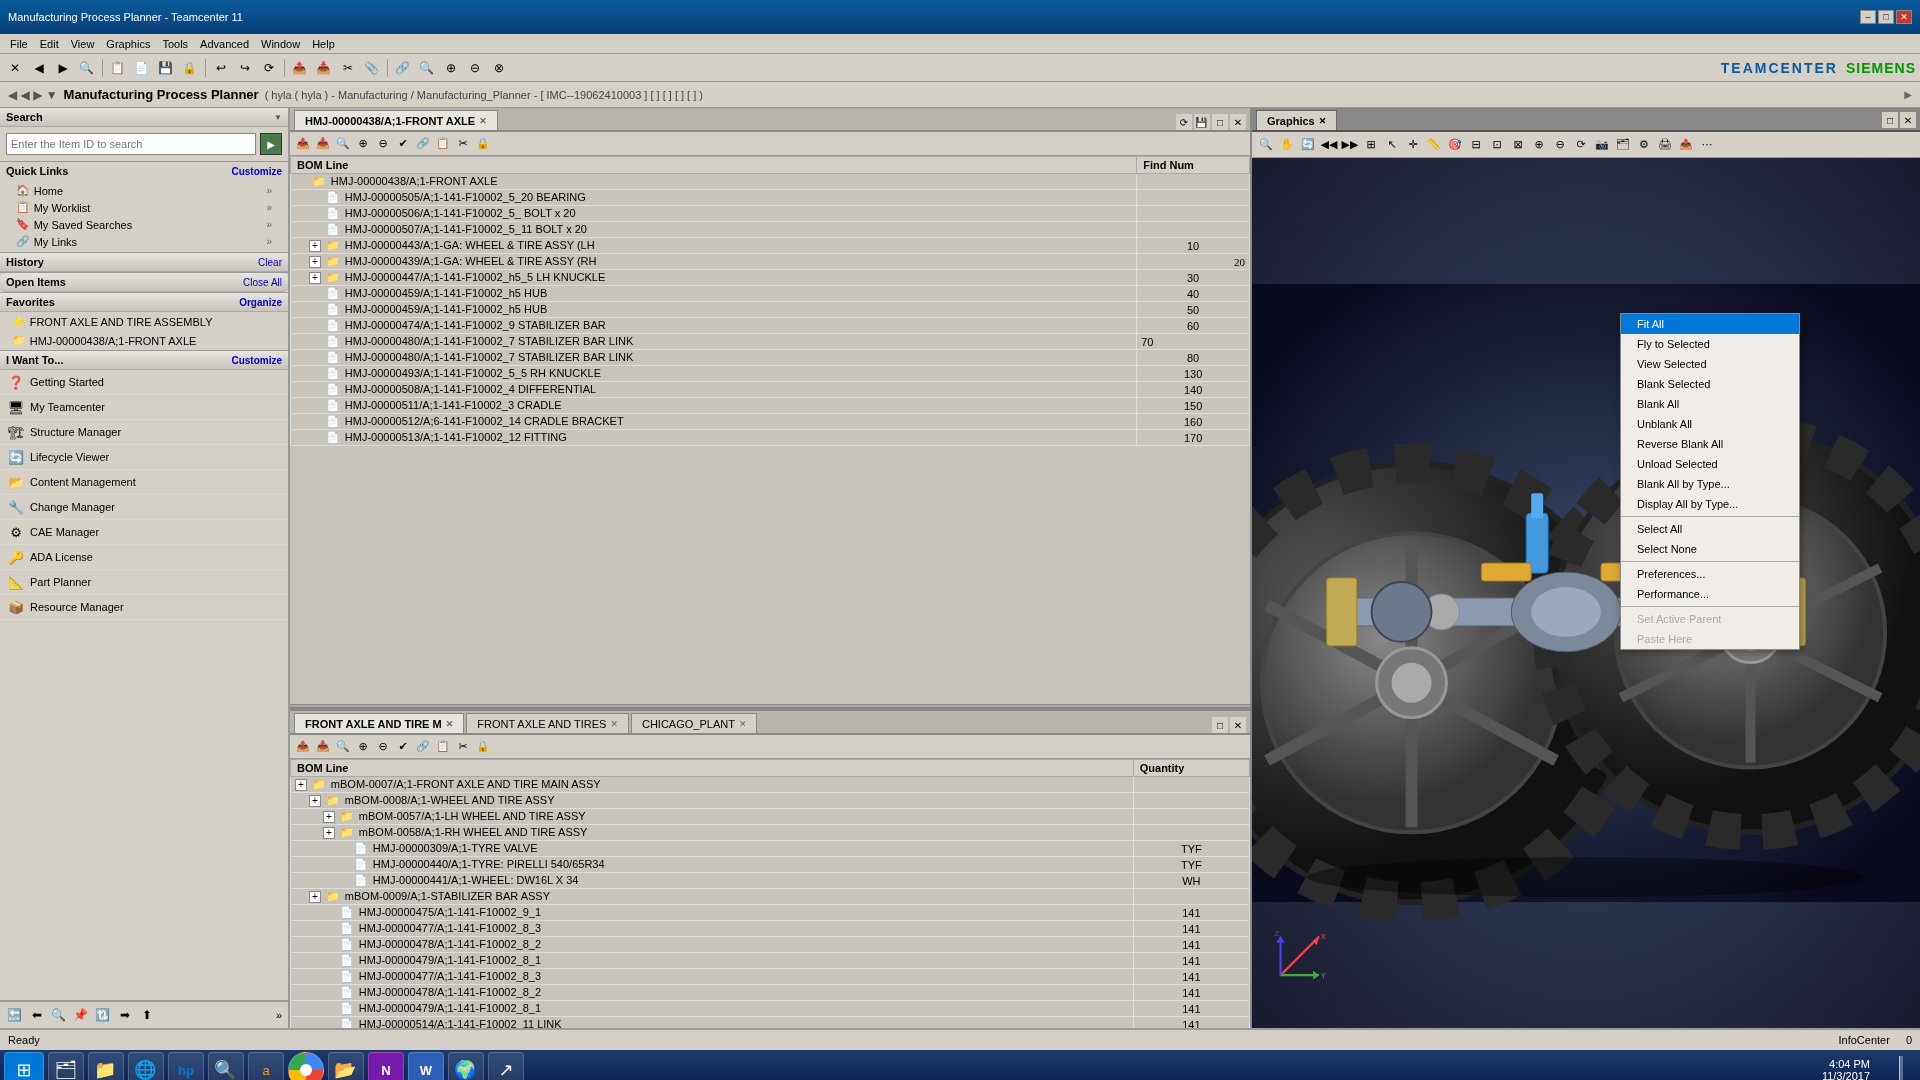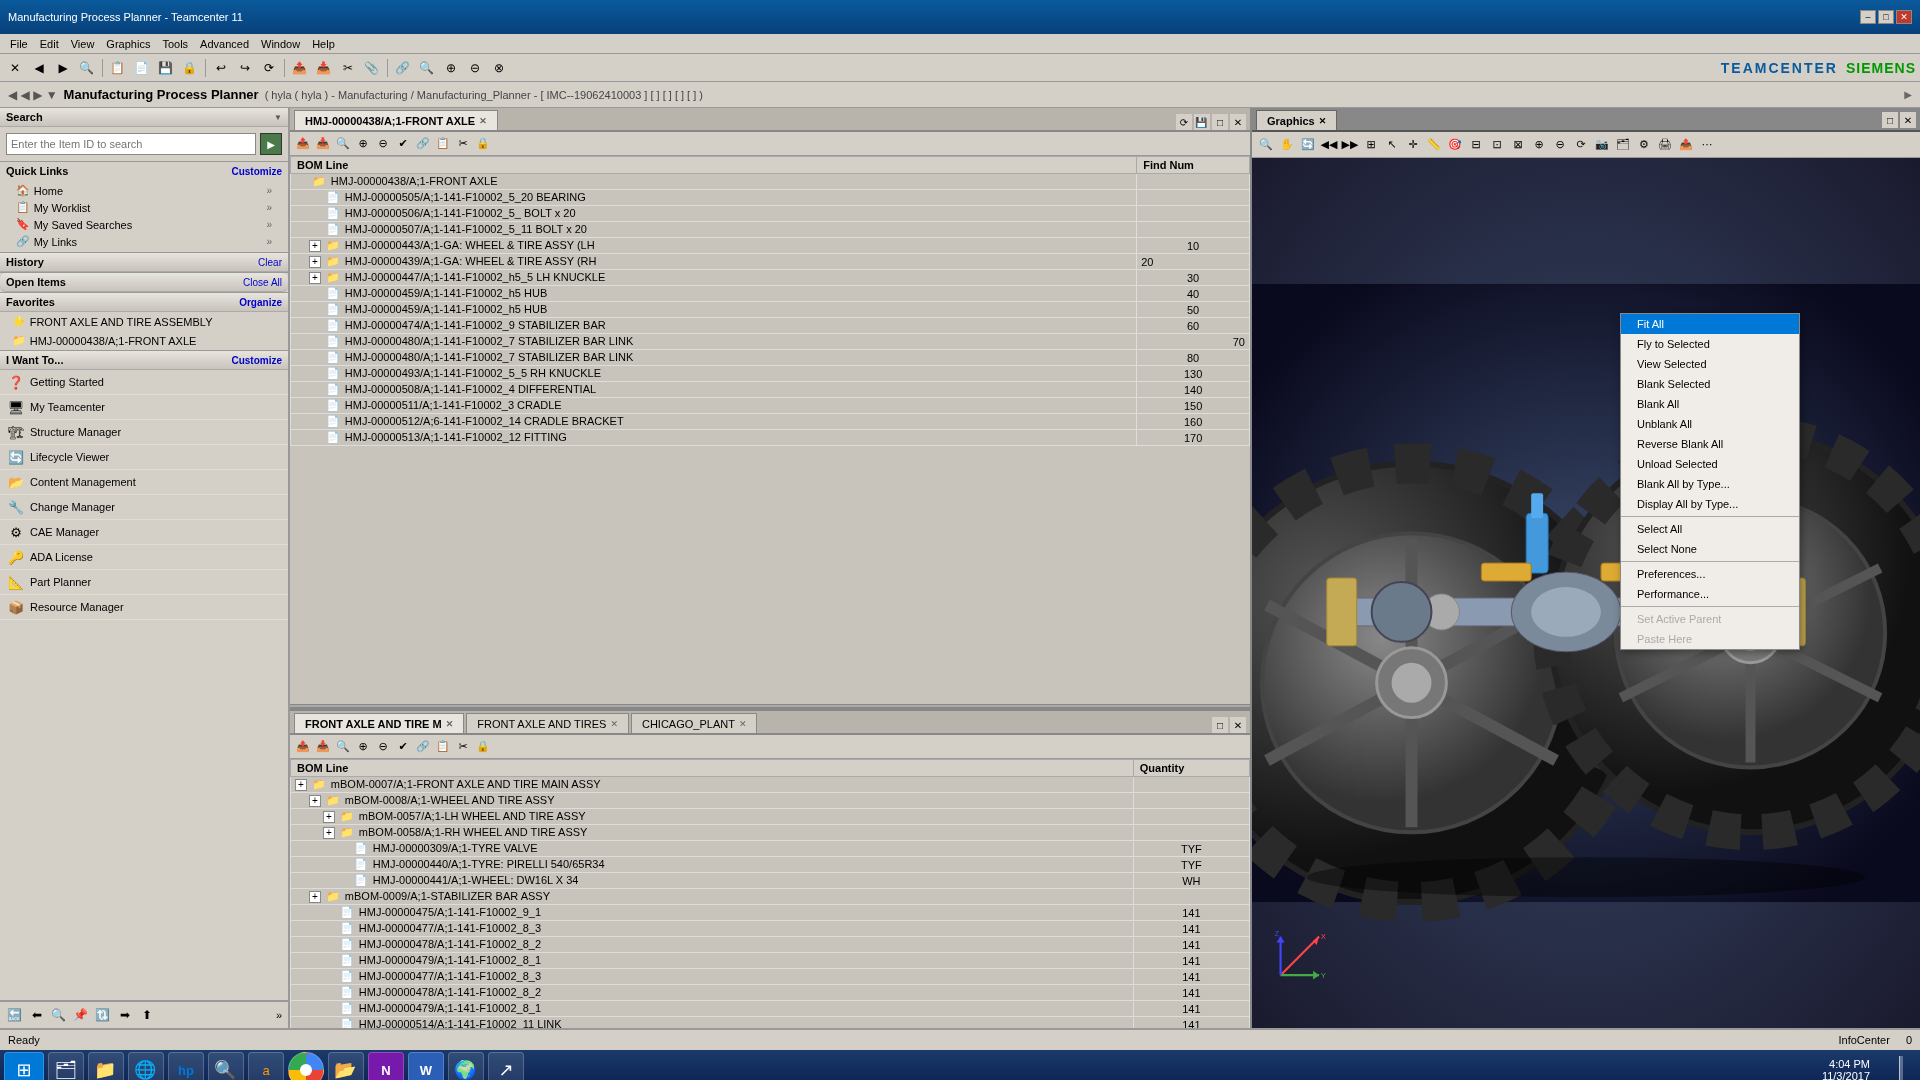--- a/index.html
+++ b/index.html
@@ -406,21 +406,21 @@
       <span>HMJ-00000443/A;1-GA: WHEEL &amp; TIRE ASSY (LH</span>
     </td>
     <td style="text-align:center;">10</td>
   </tr>
               <tr>
     <td style="padding-left:18px;">
       <span class="expand-btn">+</span>
       <span style="font-size:11px; color:#888; margin-right:2px;">📁</span>
       <span>HMJ-00000439/A;1-GA: WHEEL &amp; TIRE ASSY (RH</span>
     </td>
-    <td style="text-align:left;">20</td>
+    <td style="text-align:right;font-family:Liberation Serif, serif;">20</td>
   </tr>
               <tr>
     <td style="padding-left:18px;">
       <span class="expand-btn">+</span>
       <span style="font-size:11px; color:#888; margin-right:2px;">📁</span>
       <span>HMJ-00000447/A;1-141-F10002_h5_5 LH KNUCKLE</span>
     </td>
     <td style="text-align:center;">30</td>
   </tr>
               <tr>
@@ -446,21 +446,21 @@
       <span>HMJ-00000474/A;1-141-F10002_9 STABILIZER BAR</span>
     </td>
     <td style="text-align:center;">60</td>
   </tr>
               <tr>
     <td style="padding-left:18px;">
       <span style="display:inline-block;width:14px;"></span>
       <span style="font-size:11px; color:#888; margin-right:2px;">📄</span>
       <span>HMJ-00000480/A;1-141-F10002_7 STABILIZER BAR LINK</span>
     </td>
-    <td style="text-align:right;">70</td>
+    <td style="text-align:left;">70</td>
   </tr>
               <tr>
     <td style="padding-left:18px;">
       <span style="display:inline-block;width:14px;"></span>
       <span style="font-size:11px; color:#888; margin-right:2px;">📄</span>
       <span>HMJ-00000480/A;1-141-F10002_7 STABILIZER BAR LINK</span>
     </td>
     <td style="text-align:center;">80</td>
   </tr>
               <tr>

